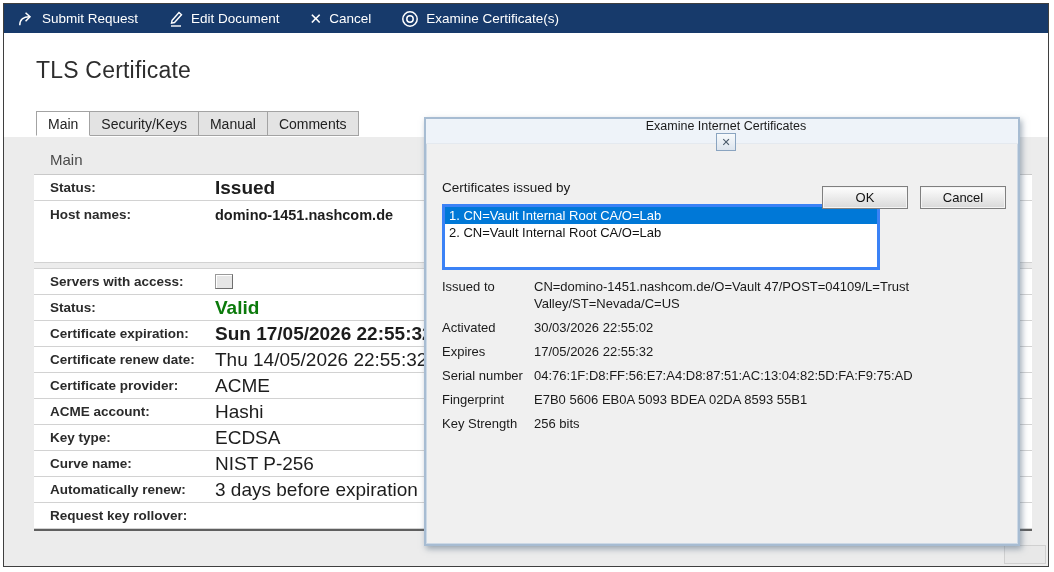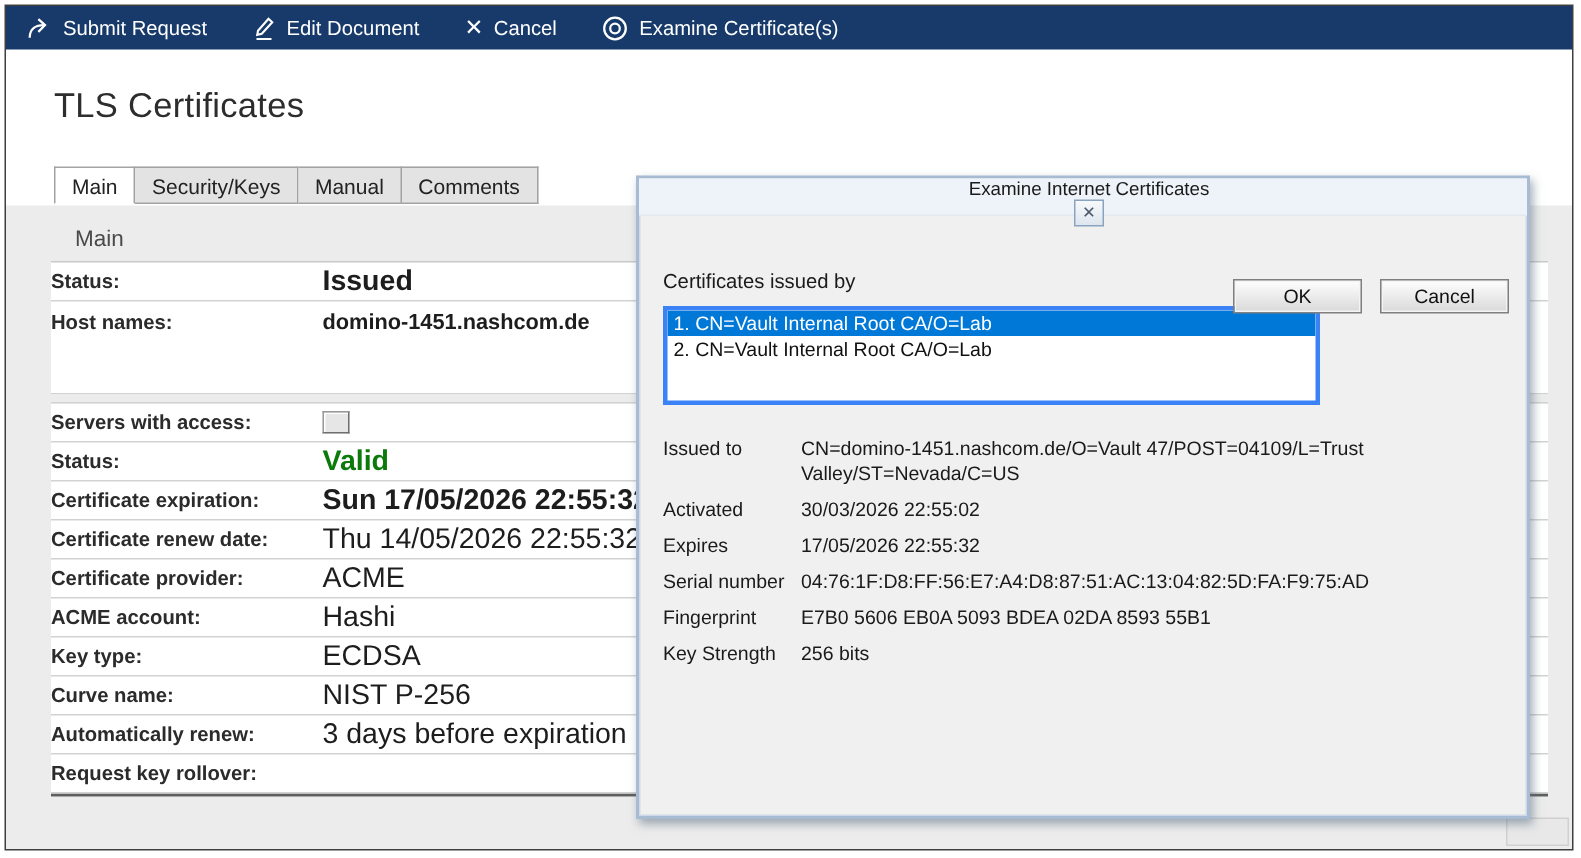--- a/index.html
+++ b/index.html
@@ -25,21 +25,21 @@
   }
   .tab:first-child { border-left:1px solid #a3a3a3; }
   .tab.active { background:#ffffff; border-bottom:1px solid #ffffff; }
   .content { position:absolute; left:0; top:133px; right:0; bottom:0; background:#ececec; }
   .section-title { font-size:15px; color:#4a4a4a; margin:14px 0 6px 46px; }
   .form-table { margin-left:30px; width:998px; background:#ffffff; border-top:1px solid #c9c9c9; border-bottom:2px solid #5f5f5f; }
   .frow { display:flex; border-bottom:1px solid #d2d2d2; min-height:26px; align-items:center; }
   .frow.tall { min-height:62px; align-items:flex-start; }
   .frow.tall .fvalue, .frow.tall .flabel { padding-top:6px; }
   .frow.spacer { min-height:6px; background:#ececec; border-bottom:1px solid #d2d2d2; }
-  .flabel { width:181px; padding-left:0; font-size:13.5px; font-weight:bold; color:#2b2b2b; }
+  .flabel { width:181px; padding-left:16px; font-size:13.5px; font-weight:bold; color:#2b2b2b; }
   .fvalue { font-size:19px; color:#1d1d1d; }
   .fvalue.b { font-weight:bold; }
   .fvalue.big { font-size:14.5px; font-weight:bold; }
   .fvalue.green { color:#0b7a0b; font-weight:bold; }
   .mini-btn {
     width:18px; height:15px; background:#e6e6e6;
     border:1px solid #9a9a9a; border-bottom-color:#6f6f6f; border-right-color:#6f6f6f;
     box-shadow:inset 1px 1px 0 #ffffff;
   }
   .scroll-corner { position:absolute; right:2px; bottom:2px; width:42px; height:19px; background:#e8e8e8; border:1px solid #d0d0d0; }
@@ -64,21 +64,21 @@
     width:438px; height:66px; background:#ffffff; border:3px solid #3b82f6; overflow:hidden;
   }
   .list-item { font-size:13px; color:#111; padding:1px 4px; white-space:nowrap; cursor:default; }
   .list-item.selected { background:#0078d7; color:#ffffff; }
   .btn-col { position:absolute; right:12px; top:42px; display:flex; flex-direction:row; gap:12px; }
   .win-btn {
     width:86px; height:23px; font-family:"Liberation Sans",sans-serif; font-size:13px; color:#111;
     background:linear-gradient(#fefefe,#d9d9d9); border:1px solid #7f7f7f;
     box-shadow:inset 0 0 0 1px #f4f4f4; cursor:default;
   }
-  .details { margin-top:20px; }
+  .details { margin-top:8px; }
   .drow { display:flex; margin-bottom:7px; }
   .dlabel { width:92px; flex:0 0 92px; font-size:13px; color:#1a1a1a; line-height:17px; }
   .dvalue { font-size:13px; color:#1a1a1a; line-height:17px; max-width:388px; overflow-wrap:break-word; }
   .dvalue.mono-break { word-break:break-all; }
 </style>
 </head>
 <body>
 
 <div class="window">
 
@@ -109,21 +109,21 @@
       <span>
         <svg width="18" height="18" viewBox="0 0 18 18">
             <circle cx="9" cy="9" r="7.2" fill="none" stroke="#fff" stroke-width="1.5"></circle>
             <circle cx="9" cy="9" r="3.2" fill="none" stroke="#fff" stroke-width="1.5"></circle>
           </svg>
       </span>
       <span>Examine Certificate(s)</span>
     </div>
   </div>
 
-  <div class="page-title">TLS Certificates</div>
+  <div class="page-title">TLS Certificate</div>
 
   <div class="tabs">
     <div class="tab active">Main</div>
     <div class="tab">Security/Keys</div>
     <div class="tab">Manual</div>
     <div class="tab">Comments</div>
   </div>
 
   <div class="content">
     <div class="section-title">Main</div>

